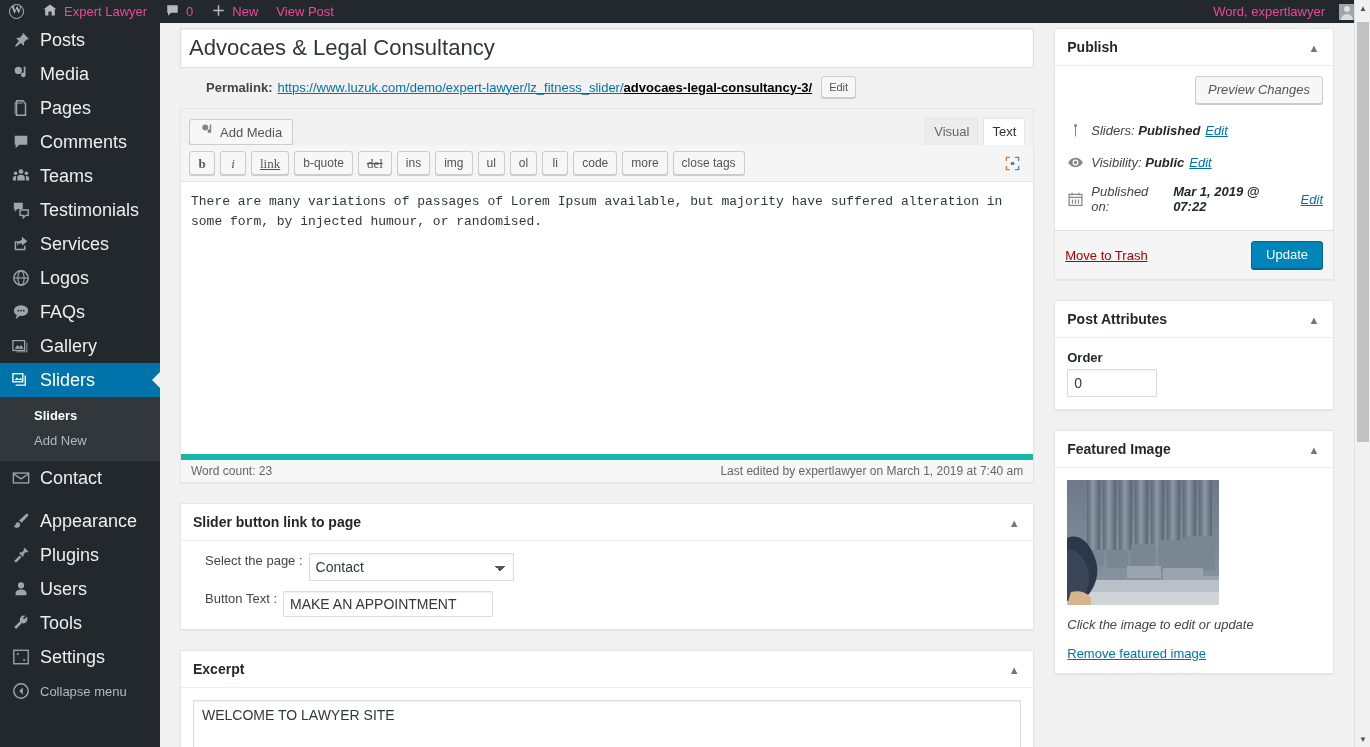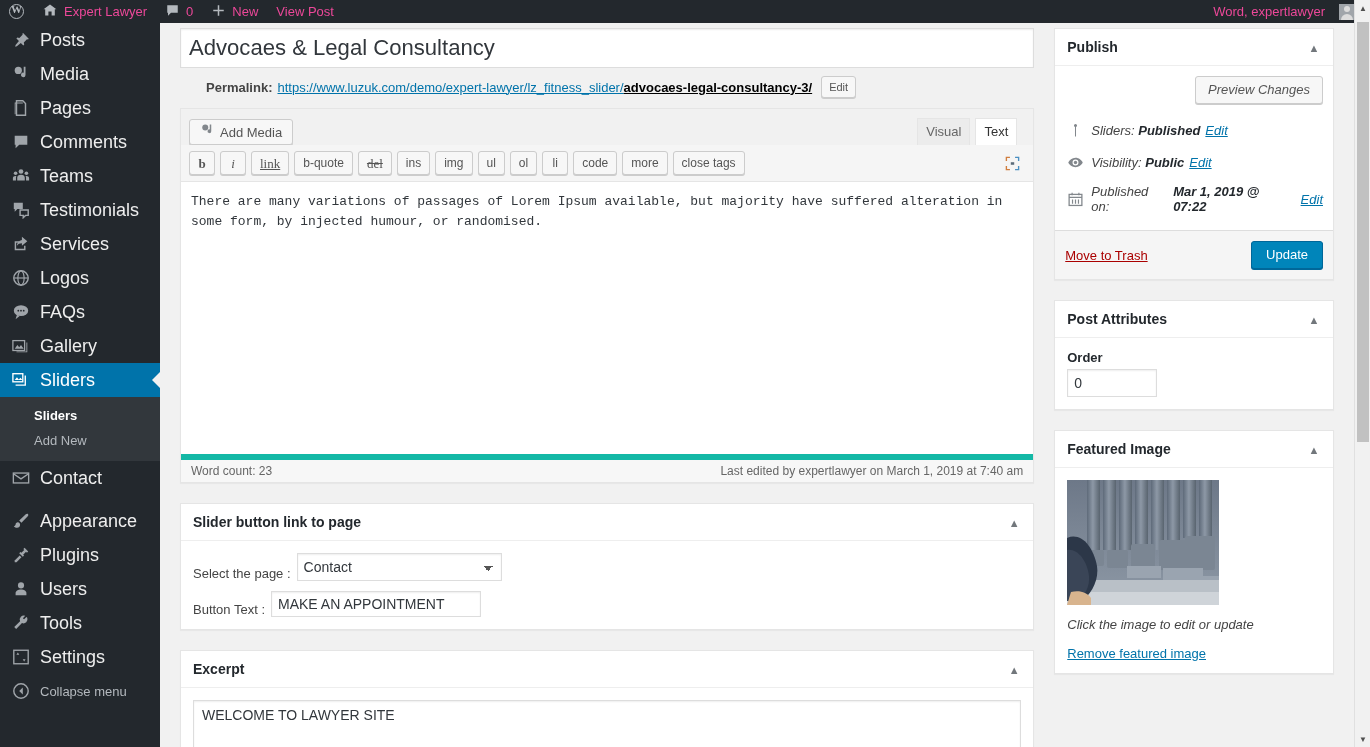--- a/index.html
+++ b/index.html
@@ -142,21 +142,21 @@
     position: relative; overflow: hidden;
   }
   #insert-media-button {
     display: inline-flex; align-items: center; gap: 5px;
     background: #f7f7f7; border: 1px solid #ccc; border-radius: 3px;
     color: #555; font-size: 13px; padding: 0 10px; height: 26px;
     cursor: pointer; box-shadow: 0 1px 0 #ccc;
     position: relative; top: 0;
   }
   #insert-media-button svg { width: 15px; height: 15px; fill: #82878c; }
-  .editor-tabs { position: absolute; right: 16px; bottom: 0; }
+  .editor-tabs { position: absolute; right: 8px; bottom: 0; }
   .wp-switch-editor {
     display: inline-block; font-size: 13px; line-height: 19px;
     margin: 5px 0 0 5px; padding: 3px 8px 4px;
     border: 1px solid #e5e5e5; border-bottom-color: transparent;
     background: #ececec; color: #666;
     cursor: pointer; position: relative; top: 1px;
   }
   .wp-switch-editor.active {
     background: #fff; color: #333;
     border-bottom-color: #fff;
@@ -212,21 +212,21 @@
     cursor: pointer; position: relative;
     font-family: "Liberation Sans", sans-serif;
   }
   .handlediv {
     position: absolute; right: 4px; top: 4px;
     width: 30px; height: 30px; cursor: pointer;
     display: flex; align-items: center; justify-content: center;
     color: #72777c; font-size: 11px;
   }
   .postbox .inside { padding: 12px; }
-  .field-row { display: flex; align-items: flex-end; margin-bottom: 10px; }
+  .field-row { display: flex; align-items: flex-start; margin-bottom: 10px; margin-left: 12px; }
   .field-row:last-child { margin-bottom: 0; }
   .field-label { font-size: 13px; color: #444; margin-right: 6px; }
   select.wp-select {
     height: 28px; min-width: 205px;
     border: 1px solid #ddd; border-radius: 0;
     background: #fff; color: #32373c; font-size: 14px;
     padding: 0 24px 0 6px;
     font-family: "Liberation Sans", sans-serif;
     -webkit-appearance: none; appearance: none;
     background-image:

